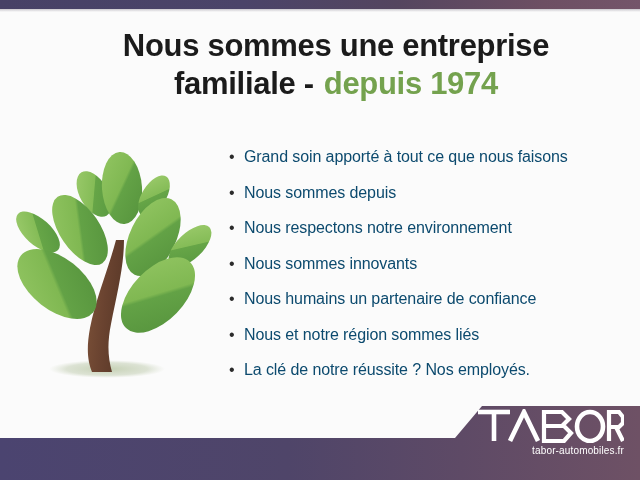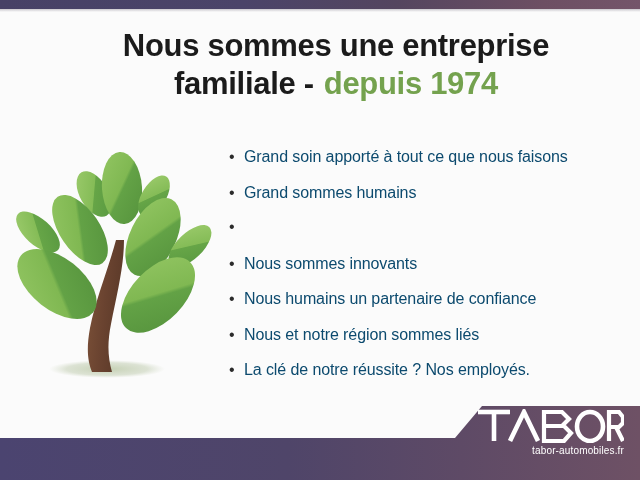--- a/index.html
+++ b/index.html
@@ -180,24 +180,25 @@
     </svg>
   </div>
 
   <div class="bullets">
     <div class="bullet-row">
       <span class="bullet-dot">•</span>
       <span class="bullet-text">Grand soin apporté à tout ce que nous faisons</span>
     </div>
     <div class="bullet-row">
       <span class="bullet-dot">•</span>
-      <span class="bullet-text">Grand sommes humains</span>
-    </div>
-    <div class="bullet-row">
-      <span class="bullet-dot">•</span>
+      <span class="bullet-text">Nous sommes depuis</span>
+    </div>
+    <div class="bullet-row">
+      <span class="bullet-dot">•</span>
+      <span class="bullet-text">Nous respectons notre environnement</span>
     </div>
     <div class="bullet-row">
       <span class="bullet-dot">•</span>
       <span class="bullet-text">Nous sommes innovants</span>
     </div>
     <div class="bullet-row">
       <span class="bullet-dot">•</span>
       <span class="bullet-text">Nous humains un partenaire de confiance</span>
     </div>
     <div class="bullet-row">

